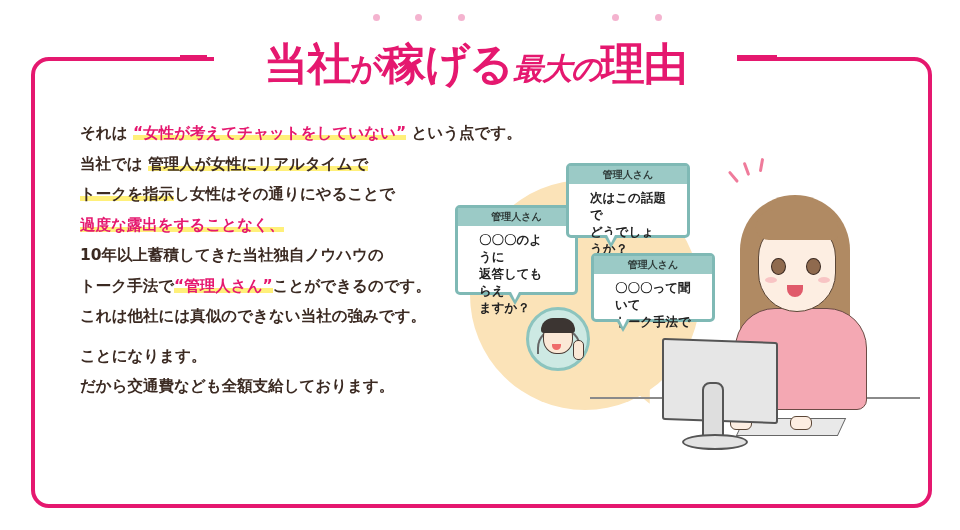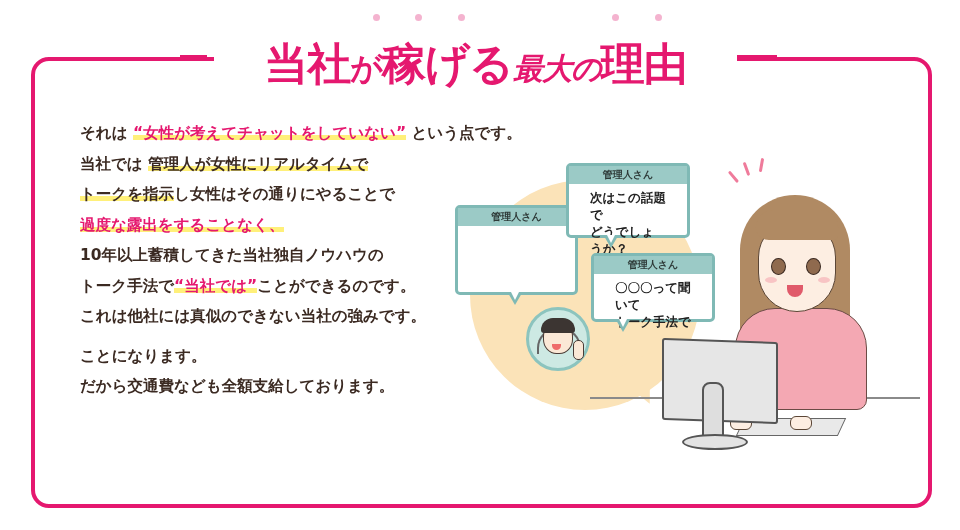--- a/index.html
+++ b/index.html
@@ -151,33 +151,36 @@
 <span class="emph-dot" style="left:458px;"></span>
 <span class="emph-dot" style="left:612px;"></span>
 <span class="emph-dot" style="left:655px;"></span>
 
 <div class="body-text" id="body-text">
     <p><span>それは </span><span class="pink hl">“女性が考えてチャットをしていない”</span><span> という点です。</span></p>
     <p><span>当社では </span><span class="hl">管理人が女性にリアルタイムで</span></p>
     <p><span class="hl">トークを指示</span><span>し女性はその通りにやることで</span></p>
     <p><span class="pink hl">過度な露出をすることなく、</span></p>
     <p><span>10年以上蓄積してきた当社独自ノウハウの</span></p>
-    <p><span>トーク手法で</span><span class="pink hl">“当社では”</span><span>ことができるのです。</span></p>
+    <p><span>トーク手法で</span><span class="pink hl">“管理人さん”</span><span>ことができるのです。</span></p>
     <p><span>これは他社には真似のできない当社の強みです。</span></p>
     <div class="para-gap"></div>
     <p><span>ことになります。</span></p>
     <p><span>だから交通費なども全額支給しております。</span></p>
   </div>
 
 <div class="illust">
   <div class="blob"></div>
   <div class="blob-tail"></div>
 
   <div class="bubble" style="left:15px; top:55px; width:123px; height:90px;">
     <div class="bubble-head">管理人さん</div>
+    <div class="bubble-body">〇〇〇のように
+返答してもらえ
+ますか？</div>
     <span class="bubble-tail" style="left:50px;"></span>
   </div>
 
   <div class="bubble" style="left:126px; top:13px; width:124px; height:75px;">
     <div class="bubble-head">管理人さん</div>
     <div class="bubble-body">次はこの話題で
 どうでしょうか？</div>
     <span class="bubble-tail" style="left:35px;"></span>
   </div>
 

